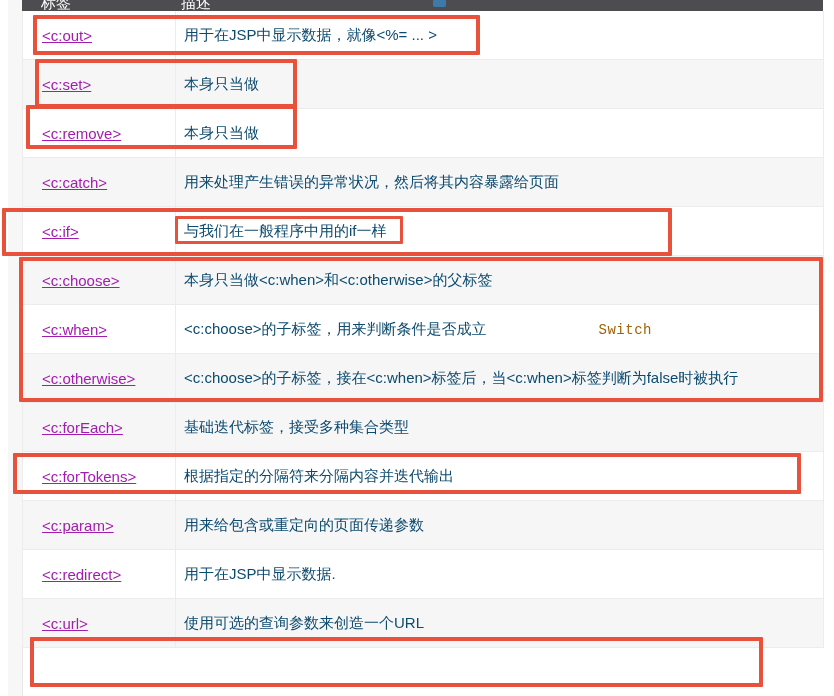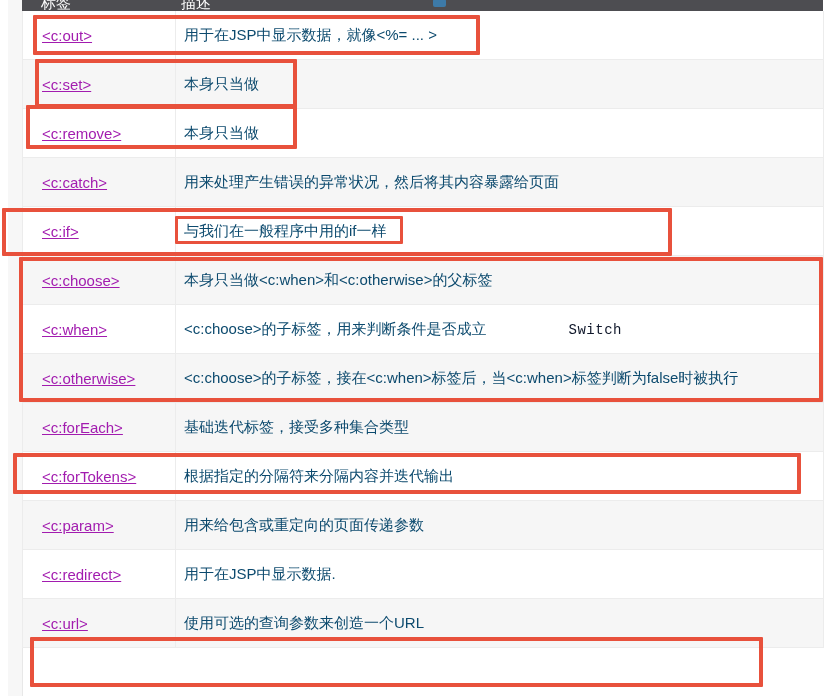--- a/index.html
+++ b/index.html
@@ -104,23 +104,23 @@
   }
 
   .desc {
     display: inline-block;
     line-height: 20px;
     color: #0c4a6e;
     white-space: nowrap;
   }
   .note-switch {
     font-family: "Liberation Mono", "DejaVu Sans Mono", monospace;
-    color: #0f172a;
+    color: #a16207;
     font-size: 14px;
-    margin-left: 82px;
+    margin-left: 112px;
     letter-spacing: 0.5px;
   }
 
   
   .anno {
     position: absolute;
     border: 4px solid #e8513c;
     box-sizing: border-box;
     pointer-events: none;
     z-index: 5;

